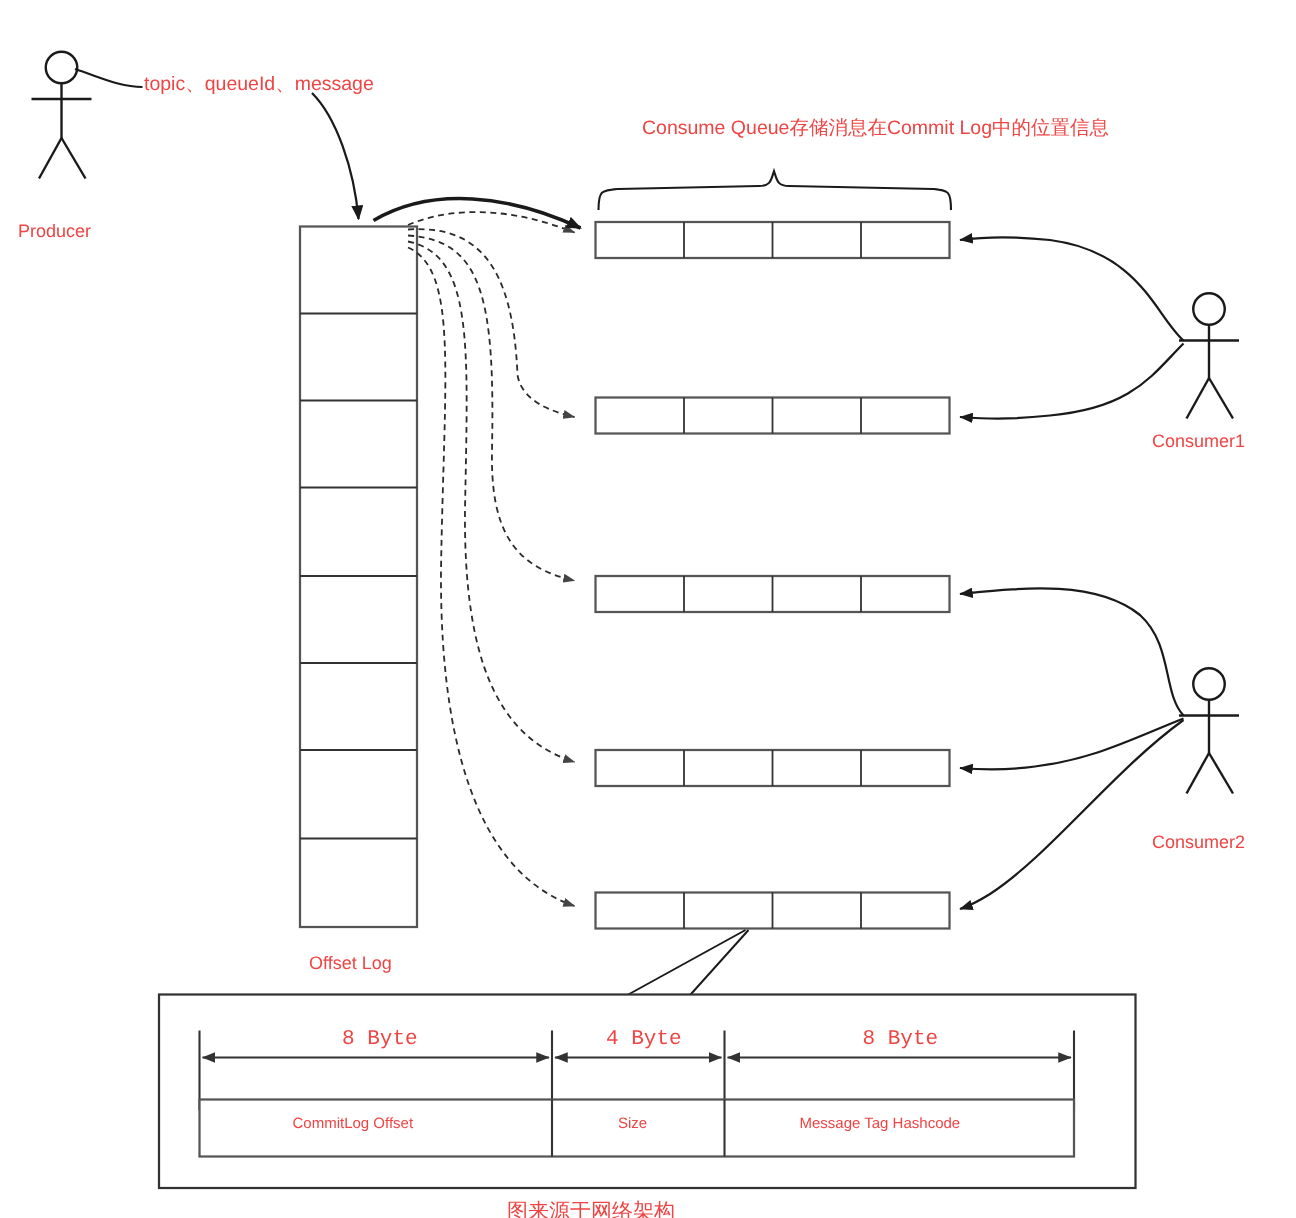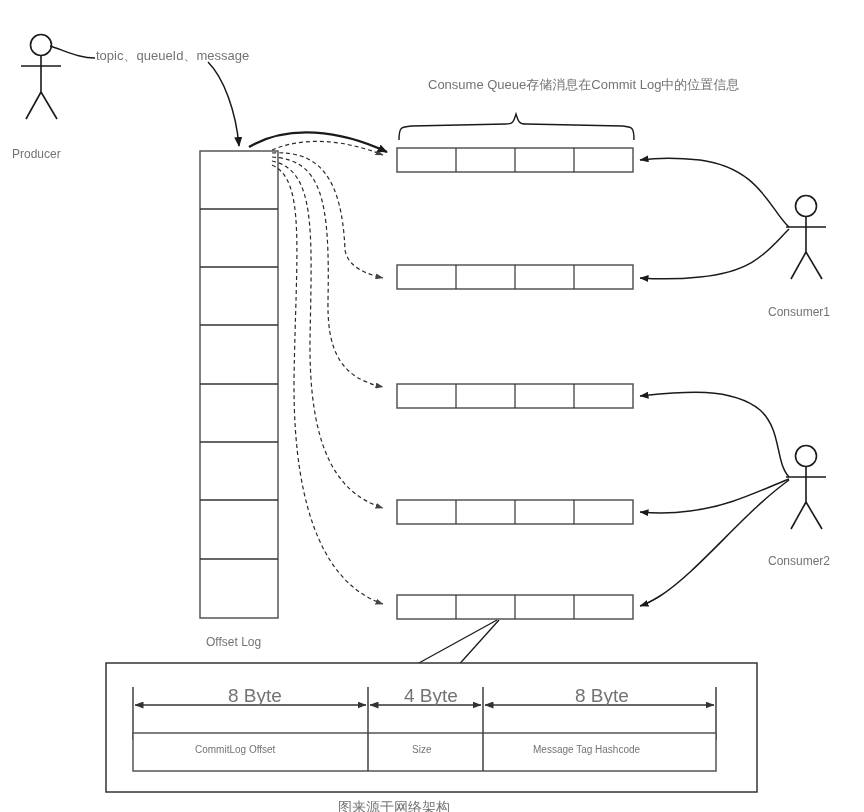--- a/index.html
+++ b/index.html
@@ -23,26 +23,26 @@
     left: 0;
     top: 0;
     width: 864px;
     height: 812px;
   }
   .lbl {
     position: absolute;
     white-space: nowrap;
     font-size: 14px;
     line-height: 1;
-    color: #737373;
+    color: #ef4444;
   }
   .lbl-actor { font-size: 12px; }
   .lbl-note  { font-size: 13px; }
   .lbl-cell  { font-size: 10px; }
-  .lbl-byte  { font-size: 19px; }
+  .lbl-byte  { font-size: 14px; font-family: Liberation Mono, monospace; }
   .lbl-cap   { font-size: 14px; }
 </style>
 </head>
 <body>
 
 <div id="stage">
 
   <svg id="canvas" viewBox="0 0 864 812" xmlns="http://www.w3.org/2000/svg">
     <defs>
       <marker id="ah" markerWidth="10" markerHeight="8" refX="9" refY="4" orient="auto" markerUnits="userSpaceOnUse">
@@ -182,21 +182,21 @@
   </svg>
 
   <div class="lbl lbl-note" style="left:96px; top:49px;">topic、queueId、message</div>
 
   <div class="lbl lbl-actor" style="left:12px; top:148px;">Producer</div>
 
   <div class="lbl lbl-note" style="left:428px; top:78px;">Consume Queue存储消息在Commit Log中的位置信息</div>
 
   <div class="lbl lbl-actor" style="left:206px; top:636px;">Offset Log</div>
 
-  <div class="lbl lbl-actor" style="left:768px; top:306px;">Consumer1</div>
+  <div class="lbl lbl-actor" style="left:768px; top:288px;">Consumer1</div>
 
   <div class="lbl lbl-actor" style="left:768px; top:555px;">Consumer2</div>
 
   <div class="lbl lbl-byte" style="left:228px; top:686px;">8 Byte</div>
   <div class="lbl lbl-byte" style="left:404px; top:686px;">4 Byte</div>
   <div class="lbl lbl-byte" style="left:575px; top:686px;">8 Byte</div>
 
   <div class="lbl lbl-cell" style="left:195px; top:745px;">CommitLog Offset</div>
   <div class="lbl lbl-cell" style="left:412px; top:745px;">Size</div>
   <div class="lbl lbl-cell" style="left:533px; top:745px;">Message Tag Hashcode</div>

